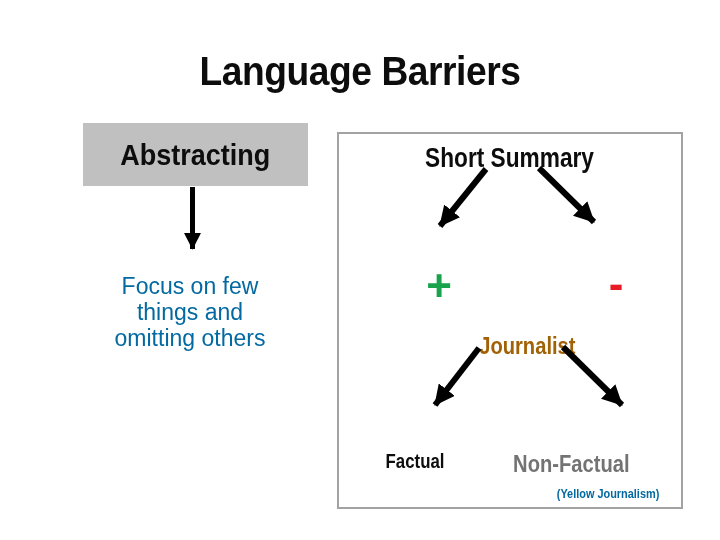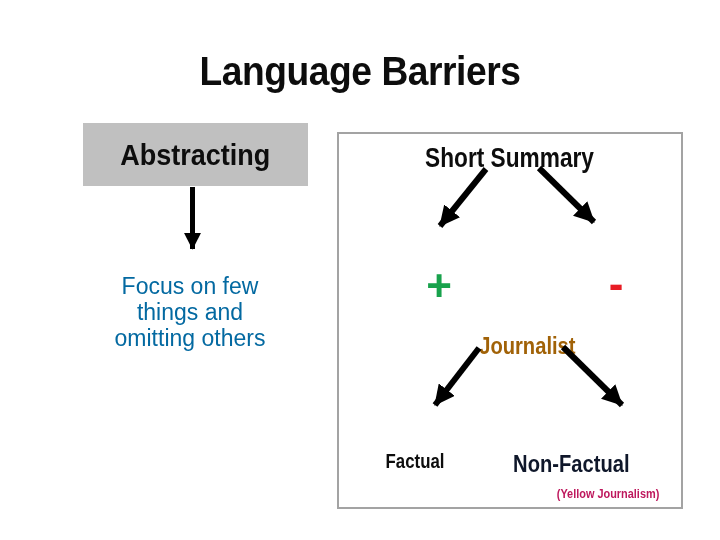--- a/index.html
+++ b/index.html
@@ -61,22 +61,22 @@
   }
   .row {
     position: absolute;
     display: flex; justify-content: center;
     white-space: nowrap;
   }
   .cond { transform: scaleX(0.84); display: inline-block; }
   .row-short-summary { left: 0; right: 0; top: 9px;  font-size: 27px; font-weight: bold; color: #0d0d0d; }
   .row-journalist    { left: 34px; right: 0; top: 198px; font-size: 24px; font-weight: bold; color: #a16207; }
   .row-factual       { left: 0; width: 152px; top: 316px; font-size: 20px; font-weight: bold; color: #0d0d0d; }
-  .row-nonfactual    { left: 152px; width: 160px; top: 316px; font-size: 24px; font-weight: bold; color: #0f172a; }
-  .row-yellow        { left: 202px; width: 135px; top: 352px; font-size: 13px; font-weight: bold; color: #be185d; align-items: flex-end; }
+  .row-nonfactual    { left: 152px; width: 160px; top: 316px; font-size: 24px; font-weight: bold; color: #737373; }
+  .row-yellow        { left: 202px; width: 135px; top: 352px; font-size: 13px; font-weight: bold; color: #0369a1; align-items: flex-end; }
 
   .sign {
     position: absolute;
     font-size: 44px; font-weight: bold;
     line-height: 1;
     transform: translate(-50%, -50%);
   }
   .plus  { left: 100px; top: 152px; }
   .minus { left: 277px; top: 150px; }
 

